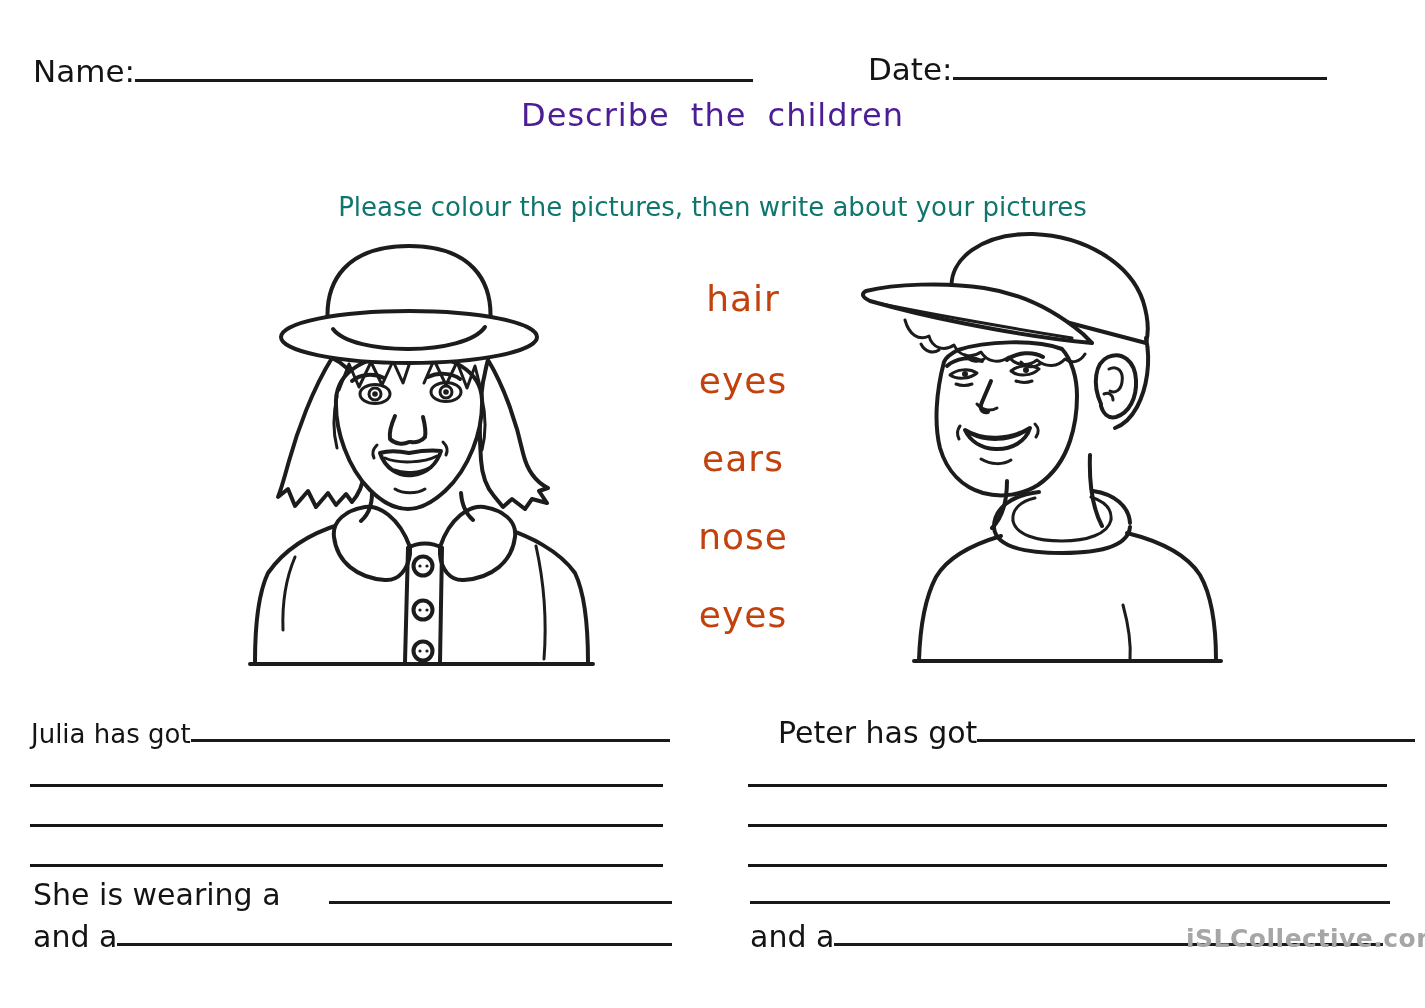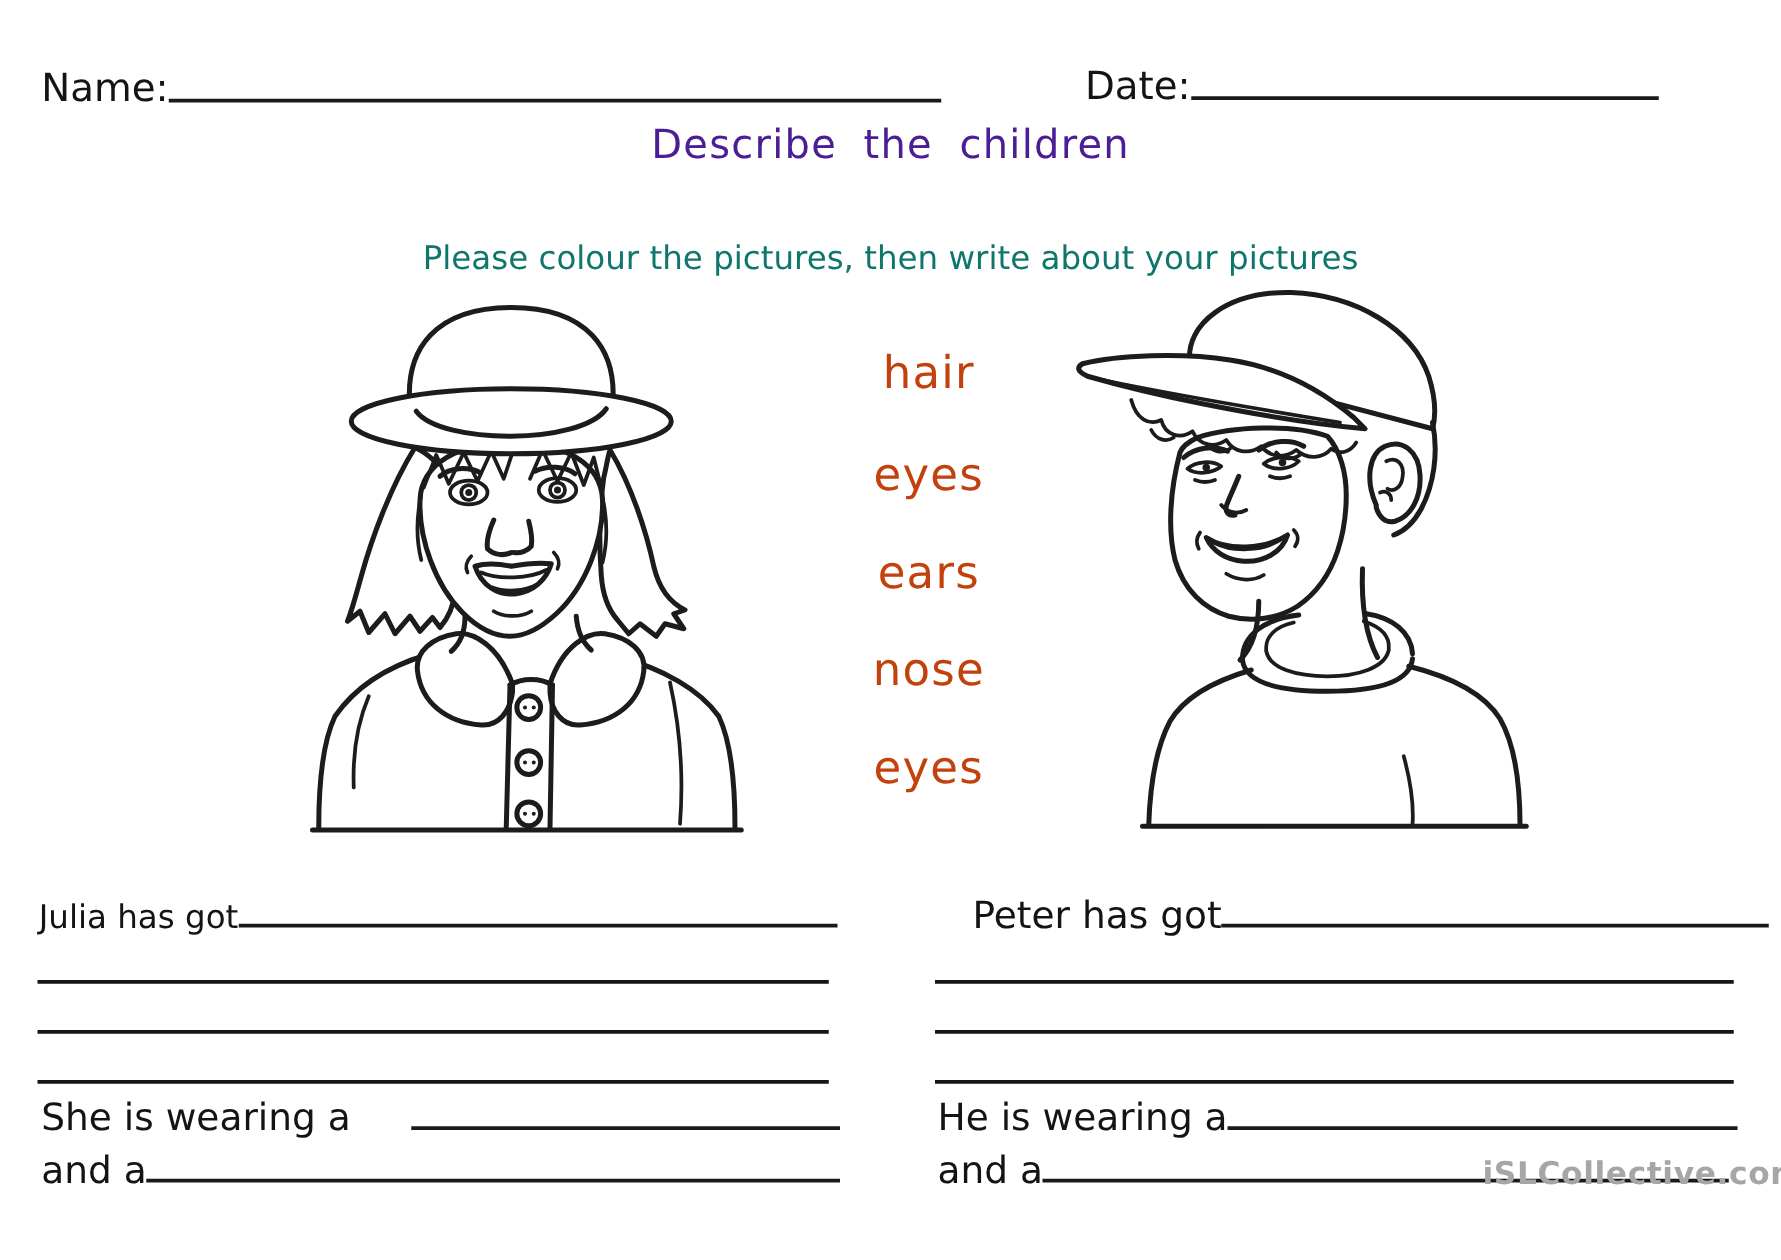--- a/index.html
+++ b/index.html
@@ -255,21 +255,20 @@
   </div>
 
   <div class="fill-row right-p1">
     <span class="lbl">Peter has got</span>
     <span class="blank"></span>
   </div>
   <div class="rule r2"></div>
   <div class="rule r3"></div>
   <div class="rule r4"></div>
   <div class="fill-row right-p5">
-    <span class="lbl">He is wearing a</span>
     <span class="blank"></span>
   </div>
   <div class="fill-row right-p6">
     <span class="lbl">and a </span>
     <span class="blank"></span>
   </div>
 
   <div class="watermark">iSLCollective.com</div>
 
 </div>

